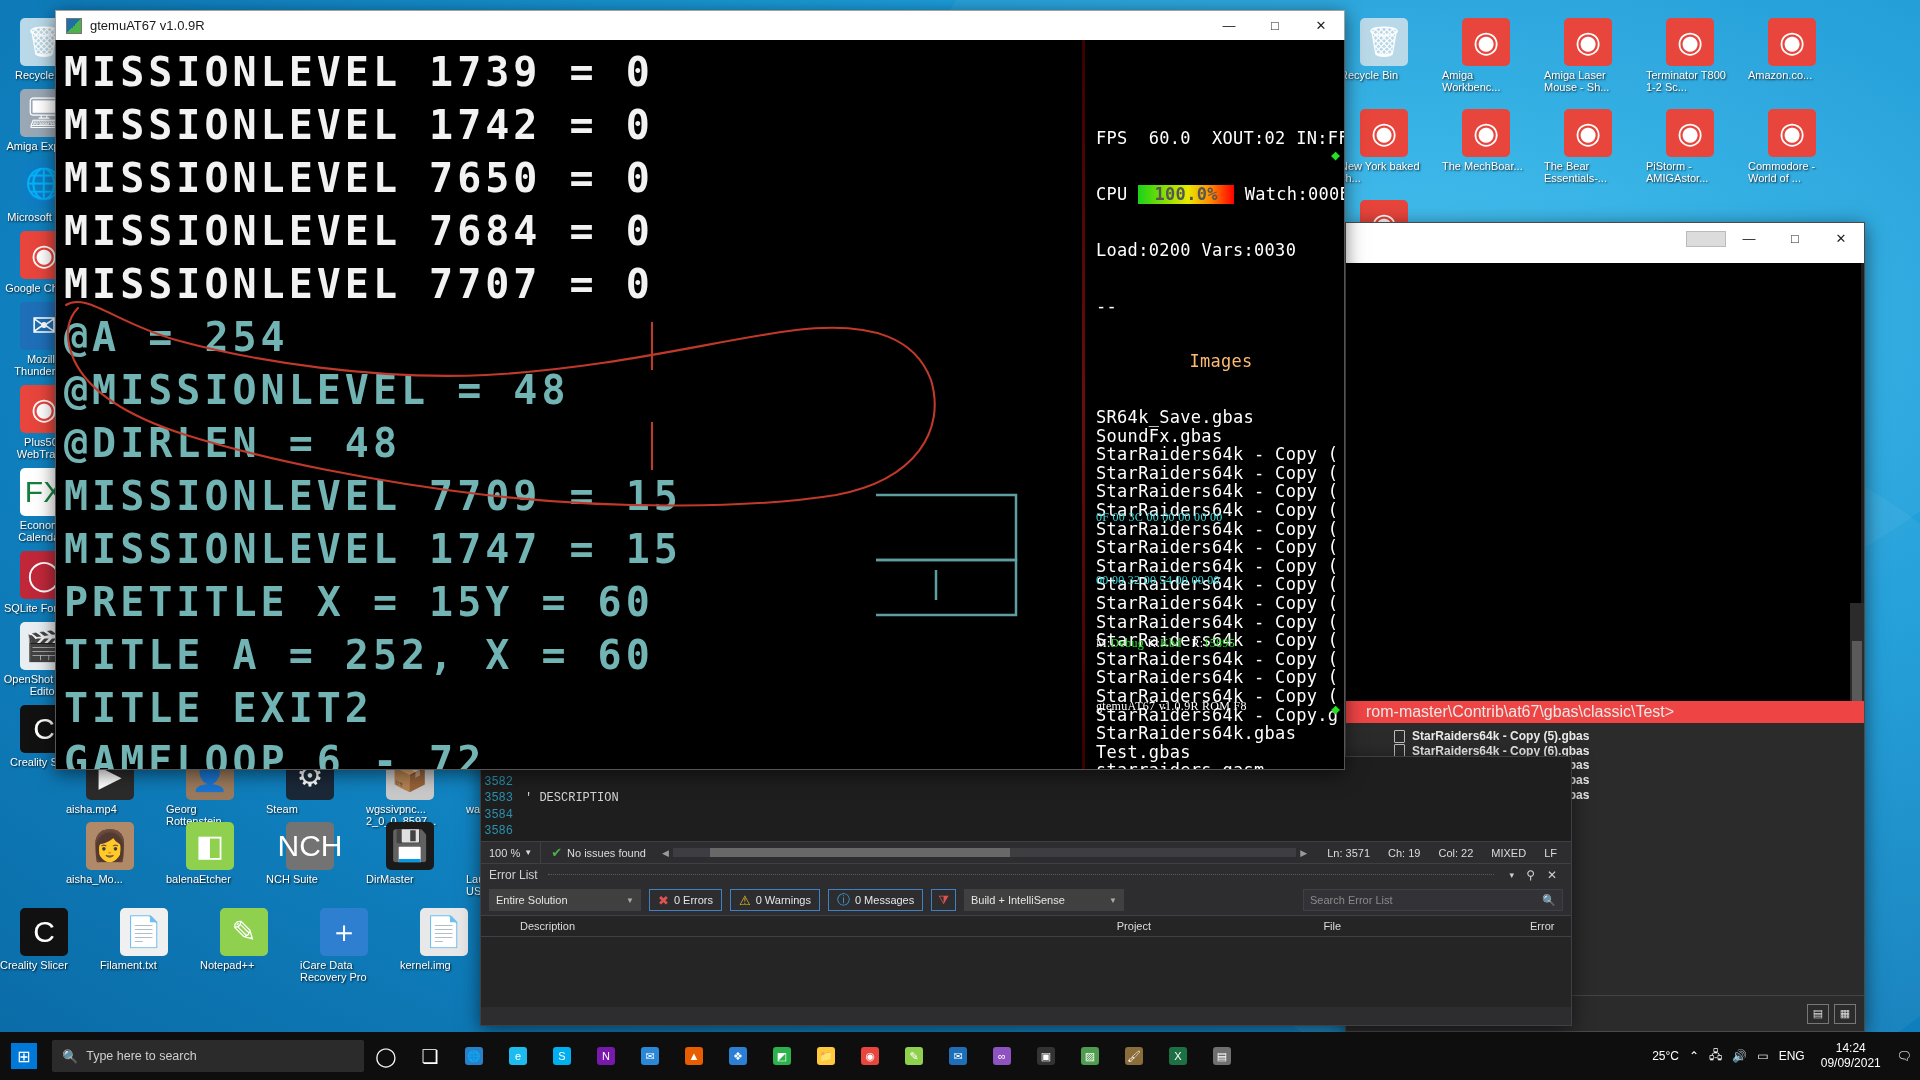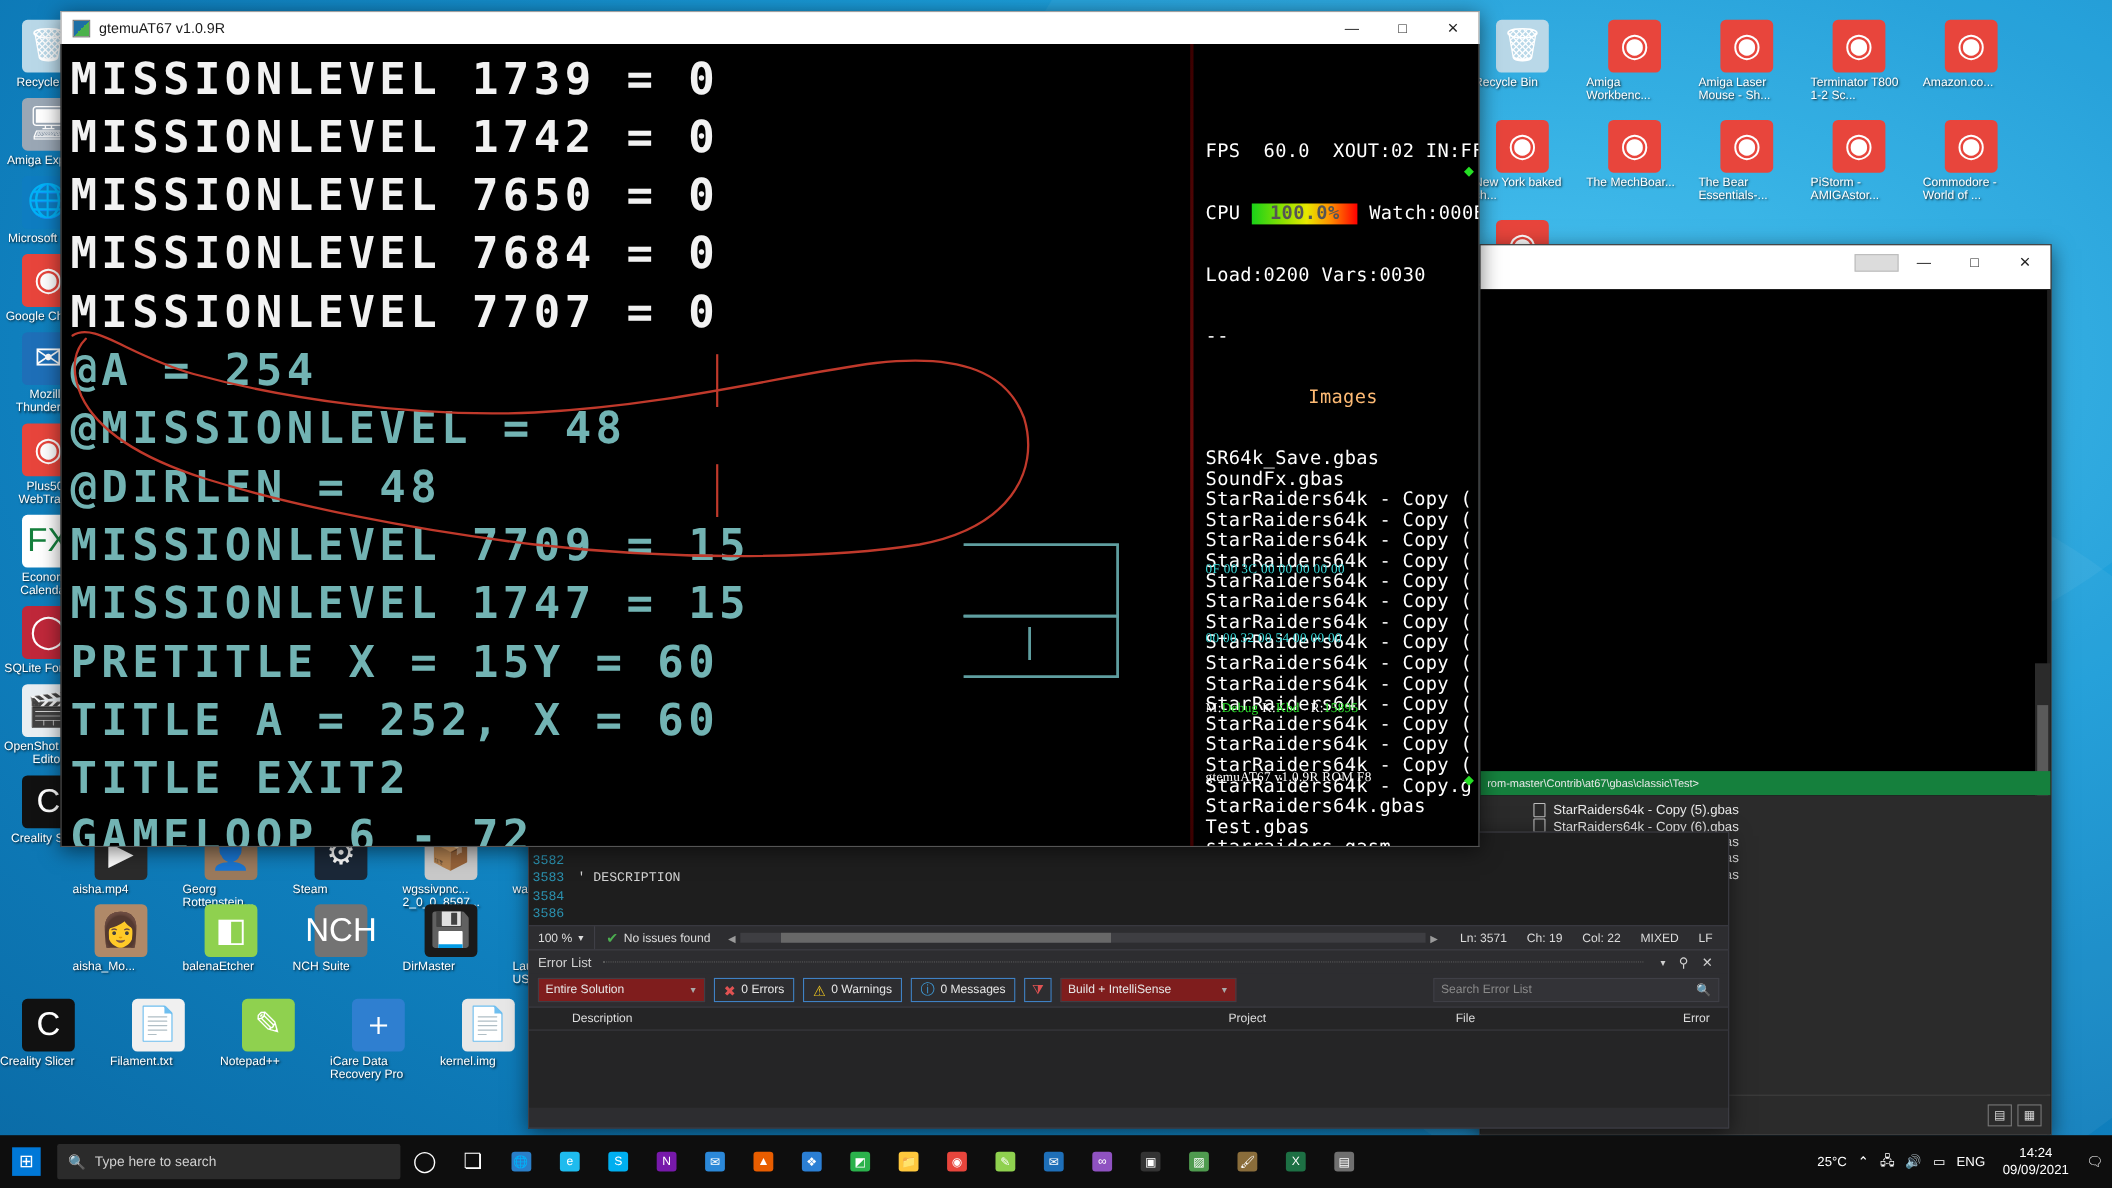--- a/index.html
+++ b/index.html
@@ -105,21 +105,21 @@
   .vs-scroll .bar{ flex:1;height:9px;background:#3e3e42;position:relative; }
   .vs-scroll .thumb{ position:absolute;left:6%;width:48%;top:0;bottom:0;background:#686868; }
   .vs-pos{ display:flex;gap:18px;padding:0 14px; }
   .el-head{
     height:22px;display:flex;align-items:center;padding:0 8px;
     font-size:12px;color:#d0d0d0;background:#2d2d30;border-top:1px solid #3f3f46;
   }
   .el-head .dots{flex:1;height:1px;margin:0 10px;border-top:1px dotted #5a5a5a;}
   .el-toolbar{ height:30px; display:flex; align-items:center; gap:8px; padding:0 8px; background:#2d2d30; }
   .el-combo{
-    height:22px;min-width:152px;background:#7f1d1d;border:1px solid #3f3f46;color:#e6e6e6;
+    height:22px;min-width:152px;background:#404040;border:1px solid #3f3f46;color:#e6e6e6;
     display:flex;align-items:center;justify-content:space-between;padding:0 6px;font-size:11px;
   }
   .el-pill{
     height:22px;border:1px solid #3f81c4;background:#2d2d30;display:flex;align-items:center;
     gap:5px;padding:0 8px;font-size:11px;color:#e6e6e6;
   }
   .el-search{
     height:22px;flex:1;max-width:260px;background:#333337;border:1px solid #3f3f46;
     display:flex;align-items:center;justify-content:space-between;padding:0 6px;
     font-size:11px;color:#8a8a8a;margin-left:auto;
@@ -132,25 +132,25 @@
   .el-body{ background:#252526; flex:1; }
 
   
   #explorer{ left:1345px; top:222px; width:520px; height:810px;
              background:#2b2b2b; border:1px solid #4a4a4a; }
   .ex-top{ height:40px; background:#fff; position:relative; }
   .ex-ctrls{ position:absolute; right:0; top:0; display:flex; }
   .ex-pane{ position:absolute; left:0; top:40px; right:0; bottom:0; background:#000; }
   .ex-addr{
     position:absolute; left:0; right:0; top:478px; height:22px;
-    background:#15803d; color:#e8e8e8; font-size:10px;
-    display:flex; align-items:center; padding-left:6px; white-space:nowrap; overflow:hidden;
+    background:#ef4444; color:#e8e8e8; font-size:16px;
+    display:flex; align-items:center; padding-left:20px; white-space:nowrap; overflow:hidden;
   }
   .ex-list{ position:absolute; left:0; right:0; top:500px; bottom:36px; background:#2b2b2b;
-            padding:6px 12px 0 48px; overflow:hidden; }
+            padding:6px 12px 0 48px; overflow:hidden;font-weight:bold; }
   .ex-row{ display:flex; align-items:center; gap:7px; height:14.6px; font-size:12px; color:#eaeaea; }
   .ex-row .fi{ width:11px;height:13px;border:1px solid #bdbdbd;border-radius:1px;flex:none; }
   .ex-right-strip{ position:absolute; right:0; top:40px; width:3px; bottom:0; background:#1e1e1e; }
   .ex-sb{ position:absolute; right:0; top:380px; width:14px; height:260px; background:#2b2b2b; }
   .ex-sb .tk{ position:absolute; left:2px; right:2px; top:38px; height:100px; background:#5a5a5a; }
   .ex-foot{ position:absolute; left:0; right:0; bottom:0; height:36px; background:#2b2b2b;
             border-top:1px solid #444; display:flex; align-items:center; justify-content:flex-end; padding-right:8px; gap:5px;}
   .ex-viewbtn{ width:22px;height:20px;border:1px solid #777;display:flex;align-items:center;justify-content:center;font-size:11px;color:#ddd;}
   
   #miniwin{ left:1700px; top:760px; width:148px; height:110px; background:#fff; border:1px solid #999; }

